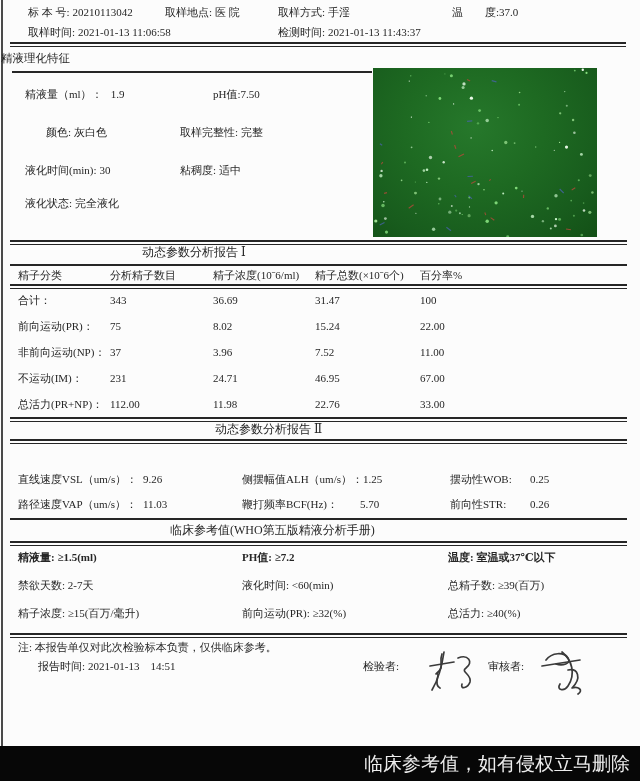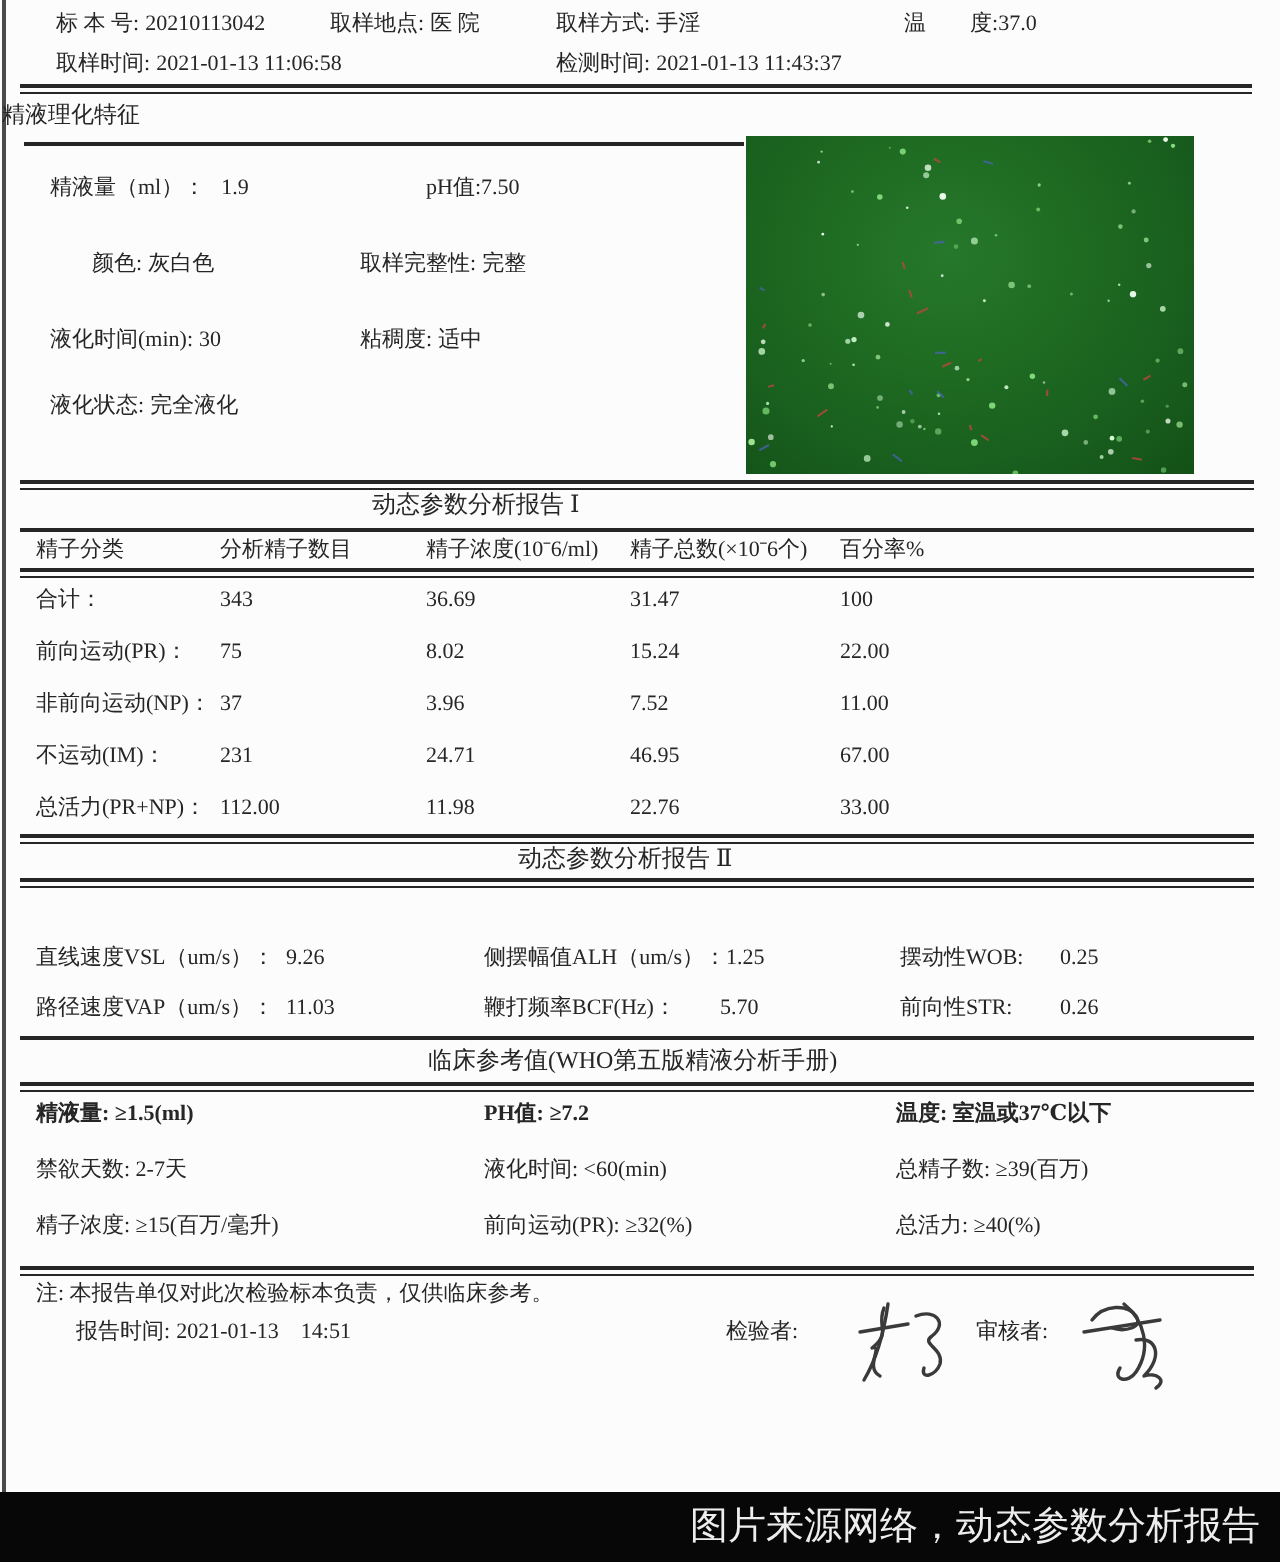--- a/index.html
+++ b/index.html
@@ -3,21 +3,21 @@
 <meta charset="utf-8">
 <style>
   html,body{margin:0;padding:0;background:#ffffff;}
   .page{
     position:relative;width:640px;height:781px;overflow:hidden;
     background:#fcfcfc;color:#262626;
     font-family:"Liberation Serif","DejaVu Serif",serif;
     font-size:11px;line-height:13px;
   }
   .abs{position:absolute;white-space:nowrap;}
-  .fs12{font-size:12px;margin-left:44px;}
+  .fs12{font-size:12px;}
   .lbl{display:inline;}
   .val{display:inline;margin-left:3px;}
   .wgap{margin-left:8px;}
   .bcfgap{margin-left:22px;}
   
   .dline{position:absolute;height:5px;box-sizing:border-box;
          border-top:2px solid #262626;border-bottom:1px solid #262626;}
   .sline2{position:absolute;height:2px;background:#262626;}
   .vborder{position:absolute;left:1px;top:0;width:2px;height:746px;background:#4a4a4a;}
   
@@ -291,16 +291,16 @@
   </svg>
   <div class="abs" style="left:488px;top:660px;">审核者:</div>
   <svg class="sig" style="left:538px;top:644px;" width="56" height="55" viewBox="0 0 56 55">
     <path d="M8 16 C 14 8, 26 8, 30 14 C 34 20, 24 22, 18 20"></path>
     <path d="M4 22 L 42 16"></path>
     <path d="M24 8 C 34 16, 38 30, 30 42 C 26 48, 18 46, 22 40"></path>
     <path d="M30 26 C 40 24, 44 34, 34 44 C 40 42, 46 46, 40 50"></path>
   </svg>
 
   <div class="watermark" style="background: rgb(7, 7, 7); color: rgb(237, 237, 237);">
-    <span>图片来源网络，动态参数分析报告</span>
+    <span>临床参考值，如有侵权立马删除</span>
   </div>
 
 </div>
 
 </body></html>

